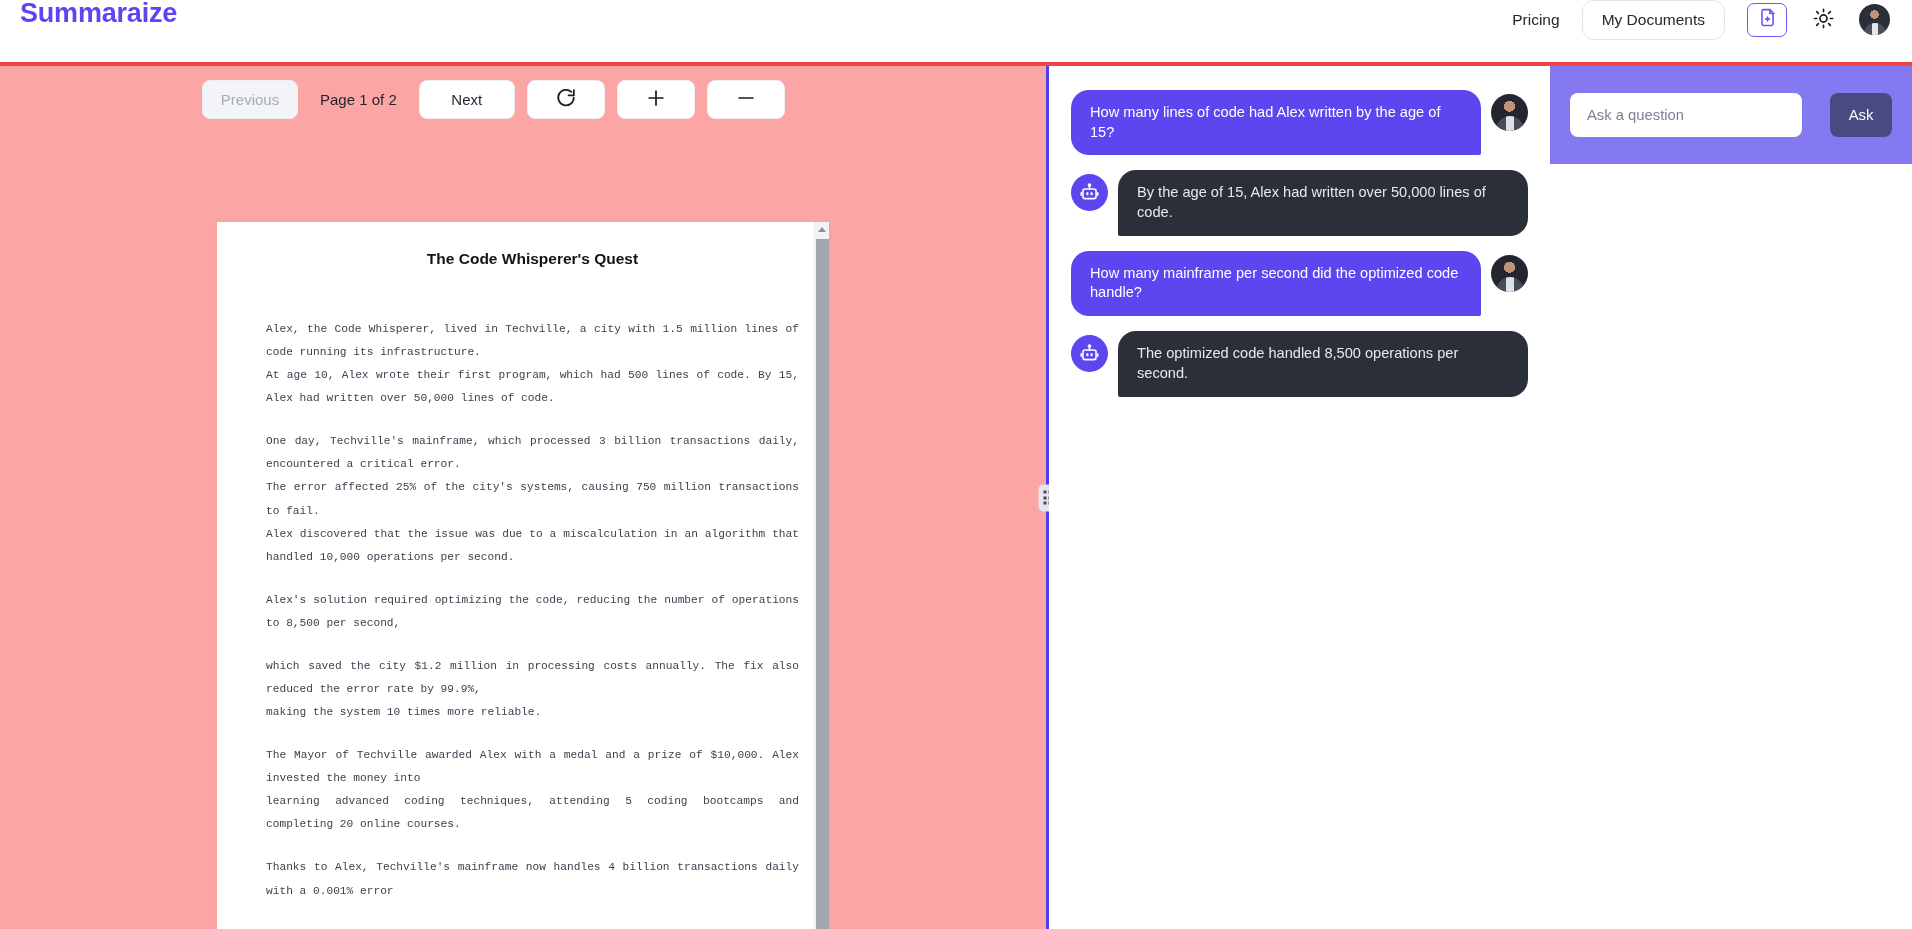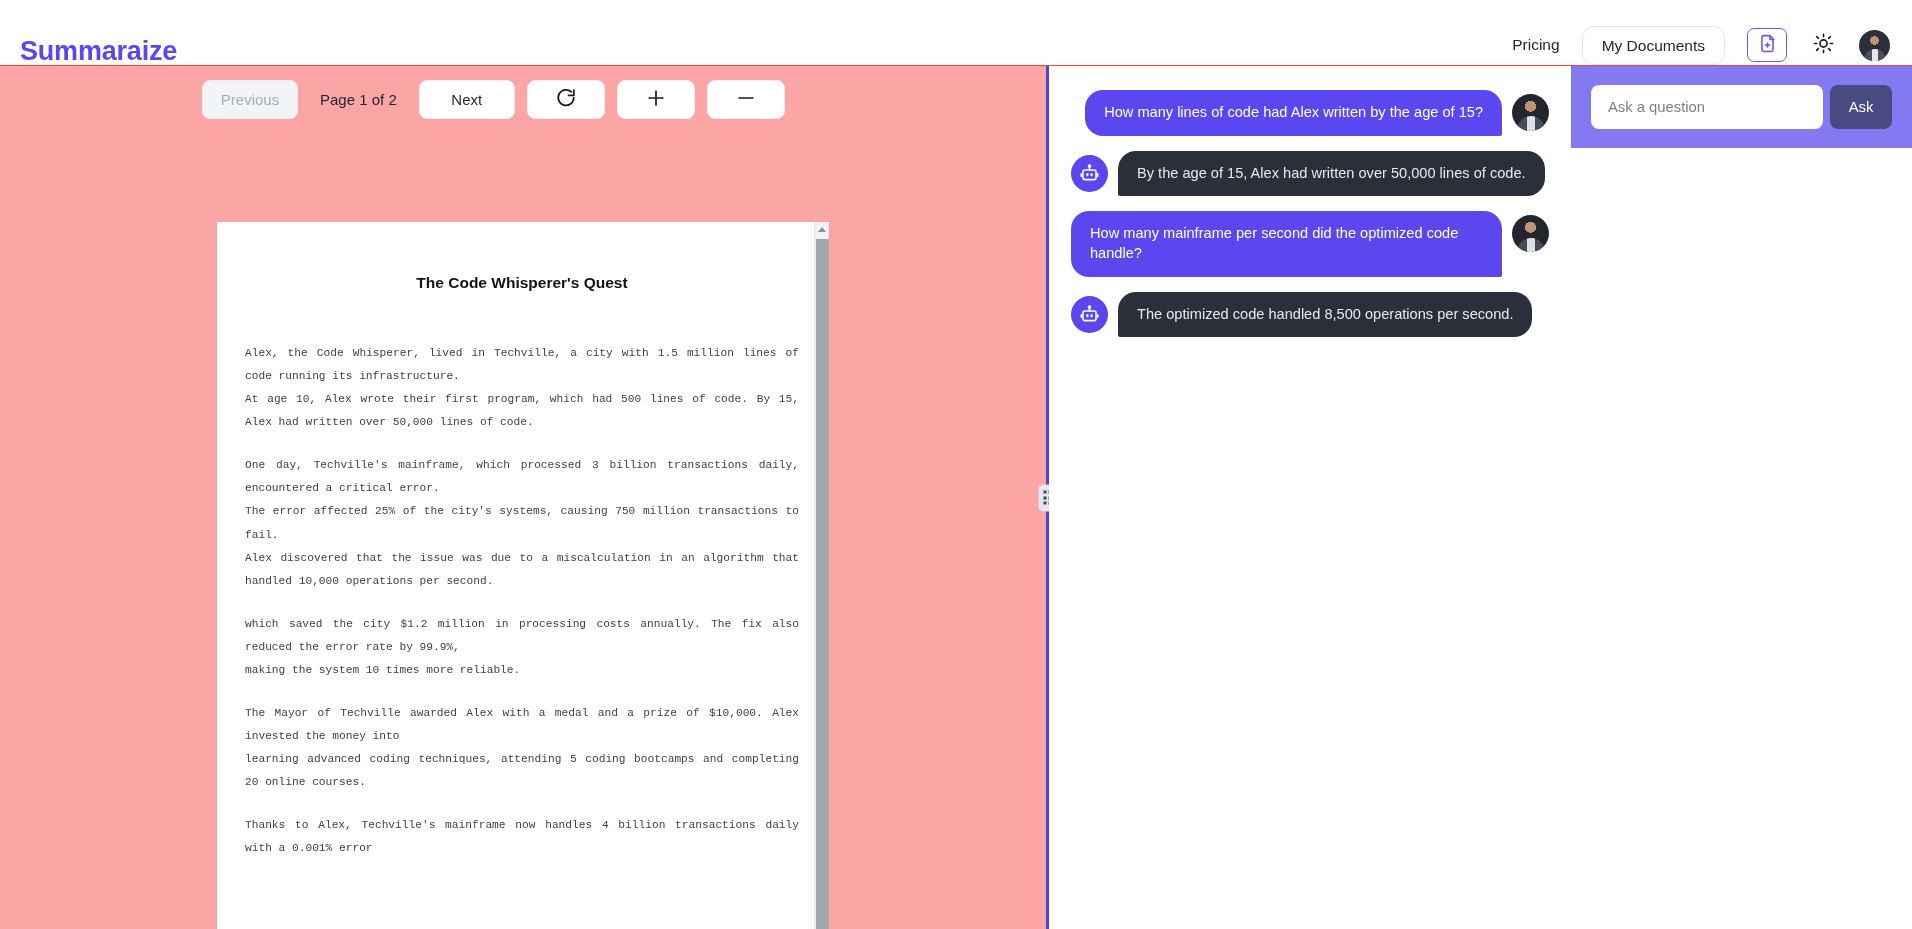--- a/index.html
+++ b/index.html
@@ -8,24 +8,24 @@
     font-family: "Liberation Sans", sans-serif;
     background: #ffffff;
     overflow: hidden;
   }
 
   
   .header {
     height: 66px;
     background: #ffffff;
     display: flex;
-    align-items: flex-end;
+    align-items: flex-start;
     justify-content: space-between;
     padding: 0 22px 0 20px;
-    border-bottom: 1px solid #ef4444;
+    border-bottom: 4px solid #ef4444;
     position: relative;
     z-index: 20;
   }
   .logo {
     font-size: 27px;
     font-weight: bold;
     color: #5b46f0;
     letter-spacing: -0.2px;
     line-height: 1;
     padding-left: 0px;
@@ -136,21 +136,22 @@
     position: absolute;
     left: 217px;
     top: 156px;
     width: 612px;
     height: 780px;
     background: #ffffff;
     box-shadow: 0 1px 3px rgba(0,0,0,0.08);
     overflow: hidden;
   }
   .page-inner {
-    padding: 44px 30px 0 28px;
+    padding: 20px 30px 0 28px;
+    margin-left: 21px;
   }
   .doc-title {
     text-align: center;
     font-size: 15.5px;
     font-weight: bold;
     color: #111318;
     margin-top: 8px;
     margin-bottom: 50px;
     font-family: "Liberation Sans", sans-serif;
   }
@@ -278,22 +279,22 @@
     width: 27px; height: 19px;
     border-radius: 50% 50% 0 0 / 70% 70% 0 0;
     background: linear-gradient(90deg,#474c59 0 36%, #dfe1e6 36% 64%, #474c59 64% 100%);
   }
 
   .composer {
     background: #8479f0;
     padding: 18px 20px;
     display: flex;
     align-items: center;
-    gap: 7px;
-    height: 82px;
+    gap: 28px;
+    height: 98px;
   }
   .composer input {
     flex: 1;
     height: 44px;
     border-radius: 8px;
     border: none;
     outline: none;
     padding: 0 17px;
     font-size: 14.8px;
     color: #2b2f3a;
@@ -375,20 +376,21 @@
           </svg>
         </span>
       </div>
     </div>
 
     <div class="page-shell">
       <div class="page-inner">
         <div class="doc-title">The Code Whisperer's Quest</div>
         <p class="doc-p">Alex, the Code Whisperer, lived in Techville, a city with 1.5 million lines of code running its infrastructure.<br>At age 10, Alex wrote their first program, which had 500 lines of code. By 15, Alex had written over 50,000 lines of code.</p>
         <p class="doc-p">One day, Techville's mainframe, which processed 3 billion transactions daily, encountered a critical error.<br>The error affected 25% of the city's systems, causing 750 million transactions to fail.<br>Alex discovered that the issue was due to a miscalculation in an algorithm that handled 10,000 operations per second.</p>
+        <p class="doc-p">Alex's solution required optimizing the code, reducing the number of operations to 8,500 per second,</p>
         <p class="doc-p">which saved the city $1.2 million in processing costs annually. The fix also reduced the error rate by 99.9%,<br>making the system 10 times more reliable.</p>
         <p class="doc-p">The Mayor of Techville awarded Alex with a medal and a prize of $10,000. Alex invested the money into<br>learning advanced coding techniques, attending 5 coding bootcamps and completing 20 online courses.</p>
         <p class="doc-p last">Thanks to Alex, Techville's mainframe now handles 4 billion transactions daily with a 0.001% error</p>
       </div>
       <div class="page-scroll">
         <div class="arrow-up"></div>
         <div class="thumb"></div>
       </div>
     </div>
   </div>

